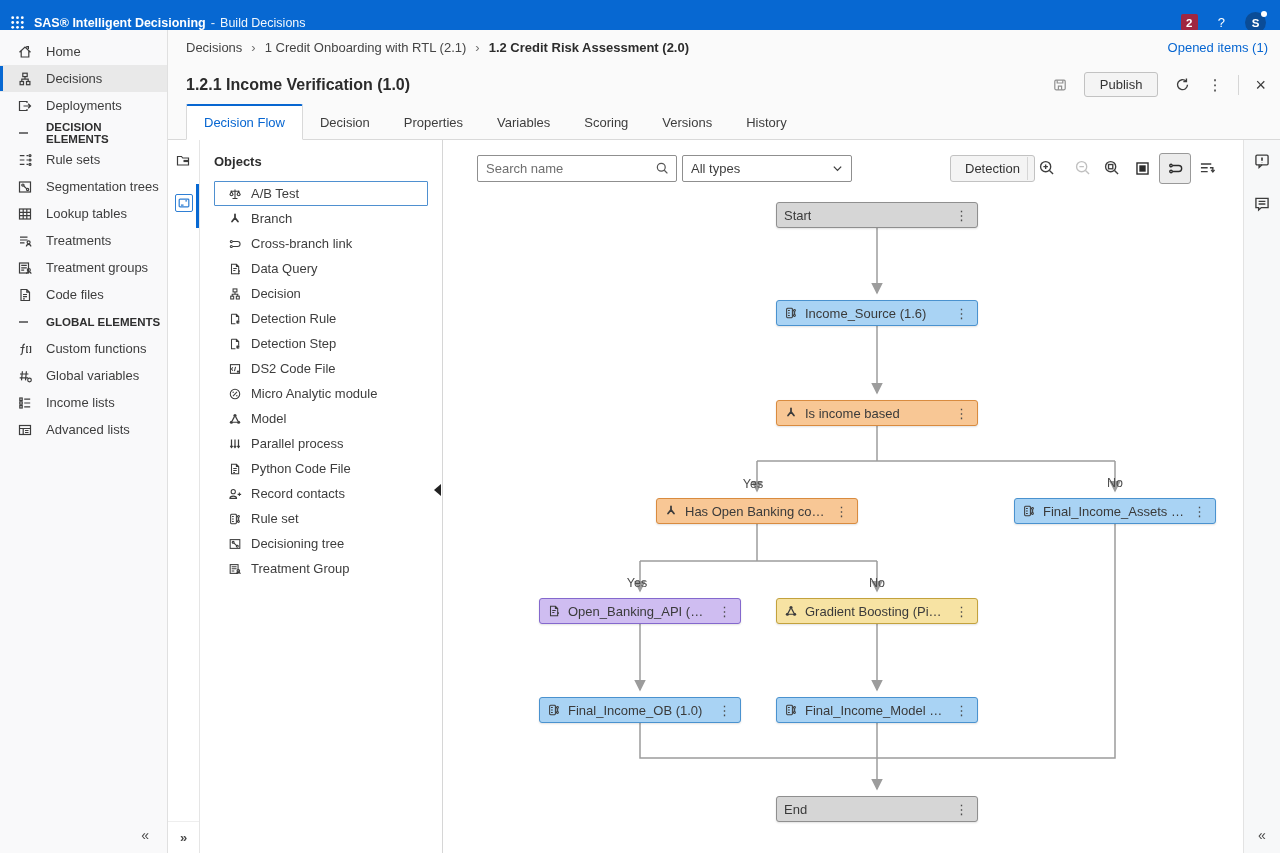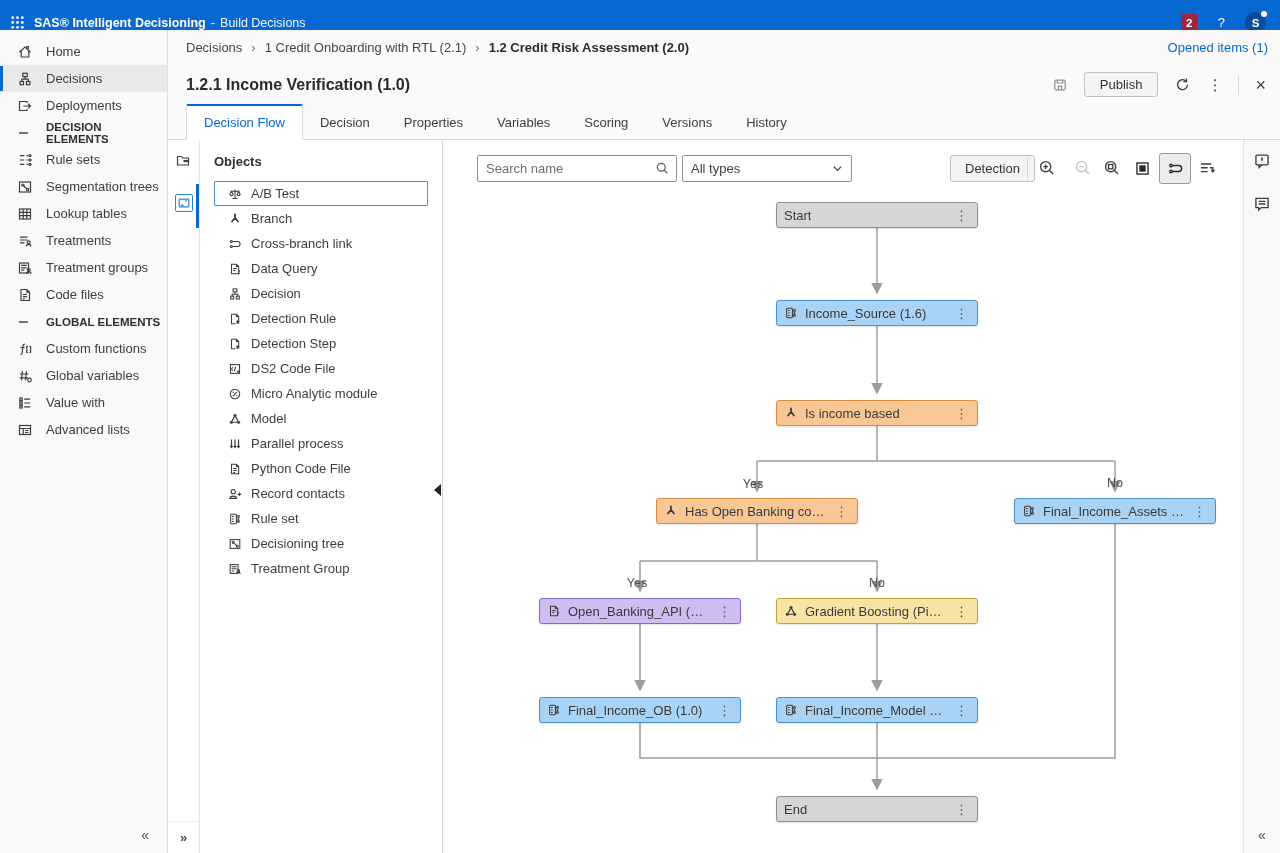--- a/index.html
+++ b/index.html
@@ -217,21 +217,21 @@
         </svg>
       <span>Global variables</span>
     </div>
     <div class="nav-item">
       <svg class="i" viewBox="0 0 16 16">
           <rect x="2.8" y="3" width="2.4" height="2.4"></rect>
           <rect x="2.8" y="6.8" width="2.4" height="2.4"></rect>
           <rect x="2.8" y="10.6" width="2.4" height="2.4"></rect>
           <path d="M7.2 4.2h6M7.2 8h6M7.2 11.8h6"></path>
         </svg>
-      <span>Value with</span>
+      <span>Income lists</span>
     </div>
     <div class="nav-item">
       <svg class="i" viewBox="0 0 16 16">
           <rect x="2.5" y="3.5" width="11" height="9"></rect>
           <path d="M2.5 6.5h11M6.2 6.5v6M4 10.2h0M8 8.5h3.5M8 10.5h3.5"></path>
         </svg>
       <span>Advanced lists</span>
     </div>
     <div class="nav-collapse">«</div>
   </div>

